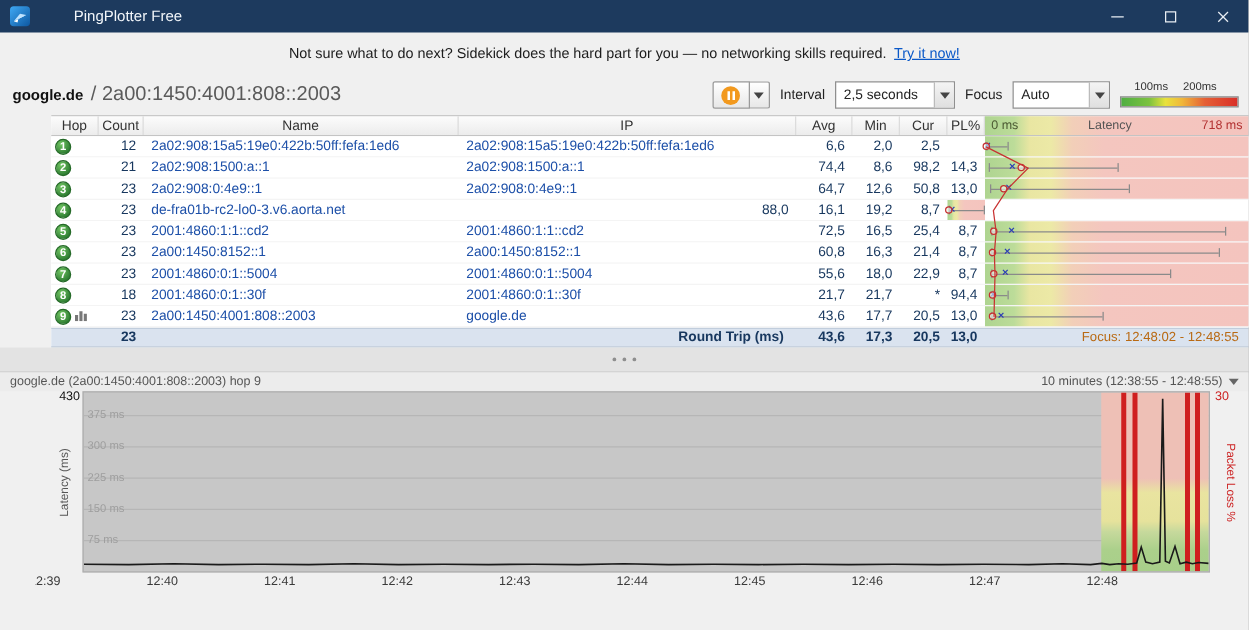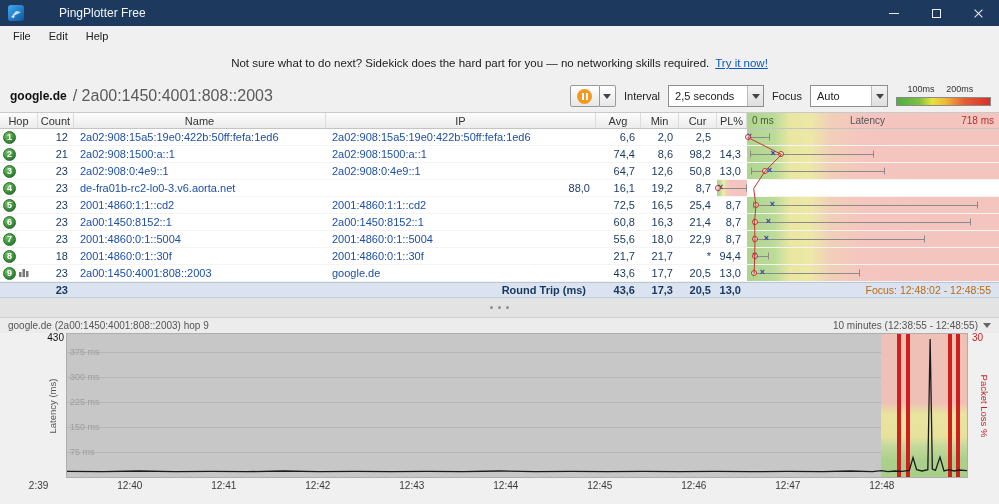--- a/index.html
+++ b/index.html
@@ -47,21 +47,21 @@
   .select .sel-caret { width:16px; align-self:stretch; background:linear-gradient(#f4f4f4,#dfdfdf);
                        border-left:1px solid #bbb; display:flex; align-items:center; justify-content:center; }
   .sel-interval { width:96px; } .sel-focus { width:78px; }
   .legend { position:relative; width:95px; height:24px; flex:none; }
   .legend-label { position:absolute; top:0; font-size:9px; color:#333; }
   .legend-label.l1 { left:12%; } .legend-label.l2 { left:53%; }
   .legend-bar { position:absolute; bottom:2px; left:0; right:0; height:9px; border:1px solid #8a8a8a;
     background:linear-gradient(90deg,#4fae42 0%,#7cc23f 24%,#e8e23c 38%,#f0b83a 52%,#e55f35 72%,#d92f28 100%); }
 
   
-  .grid { --cols: 38px 36px 252px 270px 45px 38px 38px 30px 1fr; background:#fff; }
+  .grid { --cols: 38px 36px 252px 270px 45px 38px 38px 30px 1fr; background:#fff;margin-left:41px; }
   .grid-header { display:grid; grid-template-columns:var(--cols); height:17px; align-items:stretch;
                  background:linear-gradient(#fcfcfc,#ececec); border-top:1px solid #c9c9c9; border-bottom:1px solid #c4c4c4; }
   .gh-cell { display:flex; align-items:center; justify-content:center; font-size:11px; color:#333;
              border-right:1px solid #dcdcdc; overflow:hidden; }
   .lat-grad { background:linear-gradient(to right,#aed490 0%,#bcdc99 11%,#e9e6a2 17%,#ece9a6 25%,#f2cfb8 33%,#f4c6bf 45%,#f4c4be 100%); }
   .gh-lat { display:flex; align-items:center; justify-content:space-between; padding:0 5px; font-size:10px; border-right:none; }
   .gh-lat .lat-min { color:#4c5a33; } .gh-lat .lat-title { color:#555; } .gh-lat .lat-max { color:#b23131; }
   .grid-body { position:relative; }
   .grid-row { display:grid; grid-template-columns:var(--cols); height:17px; align-items:center; background:#fff;
               border-bottom:1px solid #f4f4f4; }
@@ -131,25 +131,20 @@
         </div>
       <div class="win-btn">
           <span class="ic-max"></span>
         </div>
       <div class="win-btn">
           <span class="ic-close"></span>
         </div>
     </div>
   </div>
 
-  <div class="menubar">
-      <div class="menu-item">File</div>
-      <div class="menu-item">Edit</div>
-      <div class="menu-item">Help</div>
-    </div>
 
   <div class="notifybar">
     <span>Not sure what to do next?  Sidekick does the hard part for you — no networking skills required.</span>
     <a class="notify-link">Try it now!</a>
   </div>
 
   <div class="targetbar">
     <span class="target-host">google.de</span>
     <span class="target-addr">
       <span>/</span>

